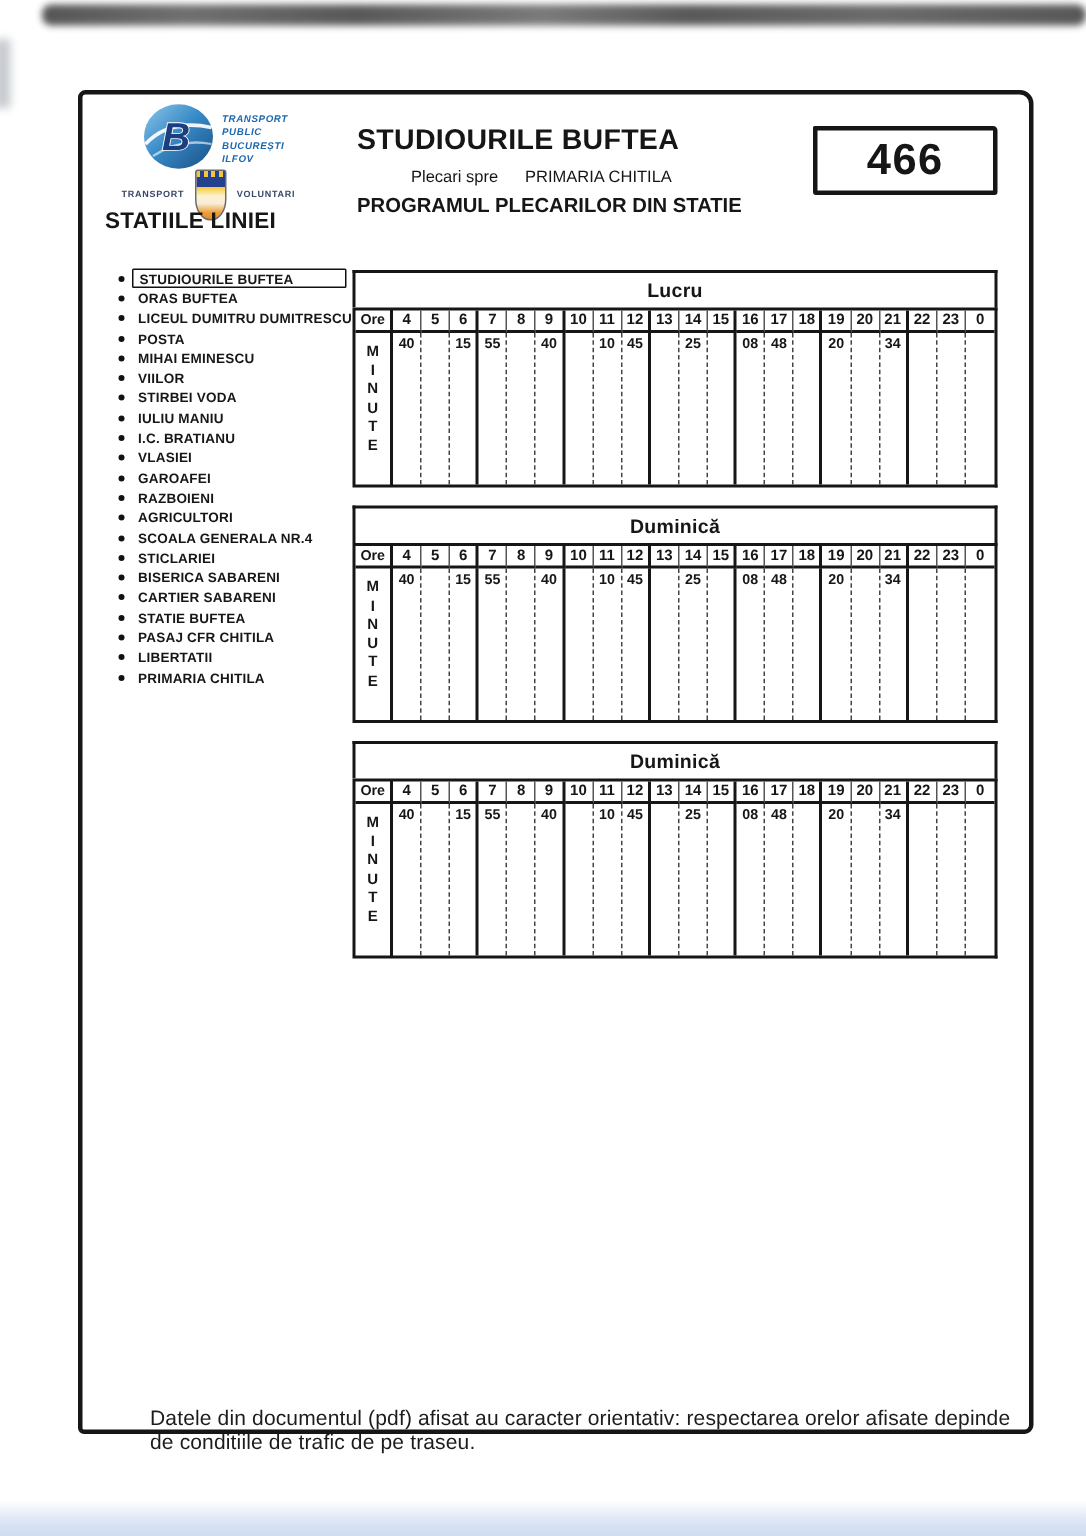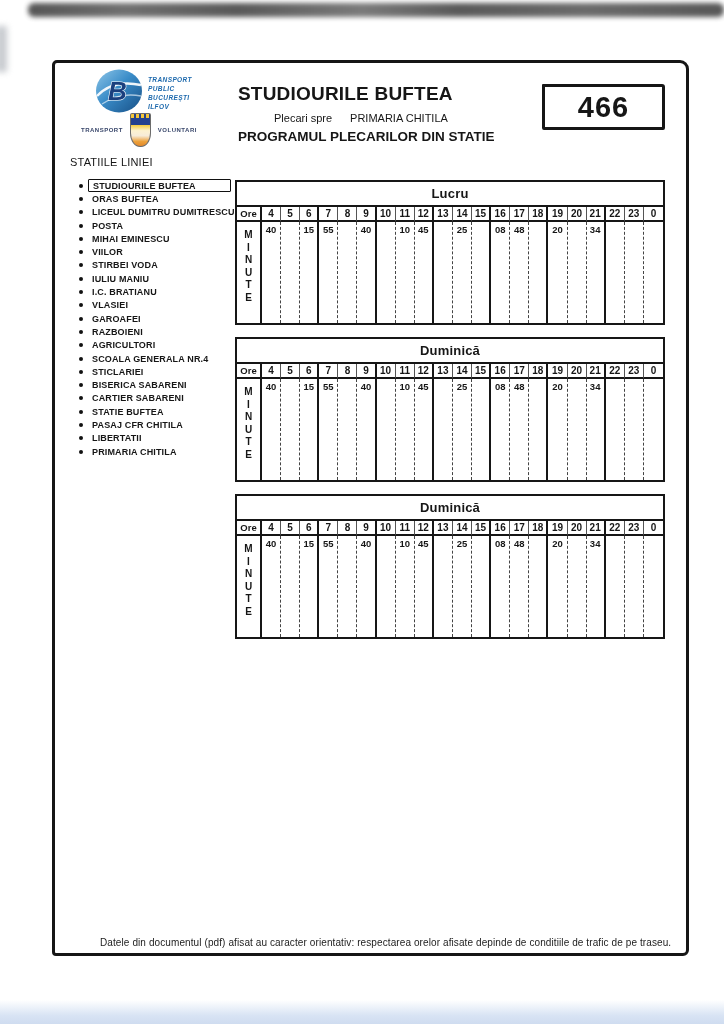--- a/index.html
+++ b/index.html
@@ -59,21 +59,21 @@
   .dir-value { margin-left:18px; }
   .subtitle { margin-top:5px; font-size:13.5px; font-weight:bold;text-align:center; }
   .route-box {
     position:absolute; left:487px; top:21px; width:123px; height:46px;
     border:3px solid #161616; border-radius:1px 3px 2px 2px;
     display:flex; align-items:center; justify-content:center;
     font-size:29px; font-weight:bold; letter-spacing:1px;
   }
 
   
-  .stations-heading { position:absolute; left:15px; top:93px; font-size:11px; font-weight:normal; letter-spacing:.2px; }
+  .stations-heading { position:absolute; left:15px; top:76px; font-size:15px; font-weight:bold; letter-spacing:.2px; }
   .station-list { position:absolute; left:24px; top:116px; list-style:none; }
   .station-item { display:flex; align-items:center; height:13.3px; }
   .bullet { width:4px; height:4px; border-radius:50%; background:#111; margin-right:9px; flex:none; }
   .st-label { font-weight:bold; font-size:9px; letter-spacing:.15px; white-space:nowrap; }
   .station-item.selected .st-label {
     border:1.5px solid #111; border-radius:1px; padding:0.5px 4px; margin-left:-4px; width:143px;
   }
 
   
   .tables { position:absolute; left:180px; top:117px; width:430px; }
@@ -103,21 +103,21 @@
   }
   .tt-min {
     height:101px; border-right:1px dashed #444;
     font-weight:bold; font-size:9.5px; text-align:center; padding-top:2px;
   }
   .tt-col.group-end .tt-hour { border-right:2px solid #161616; }
   .tt-col.group-end .tt-min  { border-right:2px solid #161616; }
   .tt-col.last .tt-hour, .tt-col.last .tt-min { border-right:none; }
 
   
-  .footer-note { position:absolute; left:15px; top:874px; font-size:10px; color:#1c1c1c; letter-spacing:.1px;padding-left:30px; }
+  .footer-note { position:absolute; left:15px; top:874px; font-size:14px; color:#1c1c1c; letter-spacing:.1px;padding-left:30px; }
 </style>
 </head>
 <body>
 
 <div class="scan-top"></div>
 <div class="scan-left"></div>
 <div class="scan-bottom"></div>
 
 <div class="frame">
 

